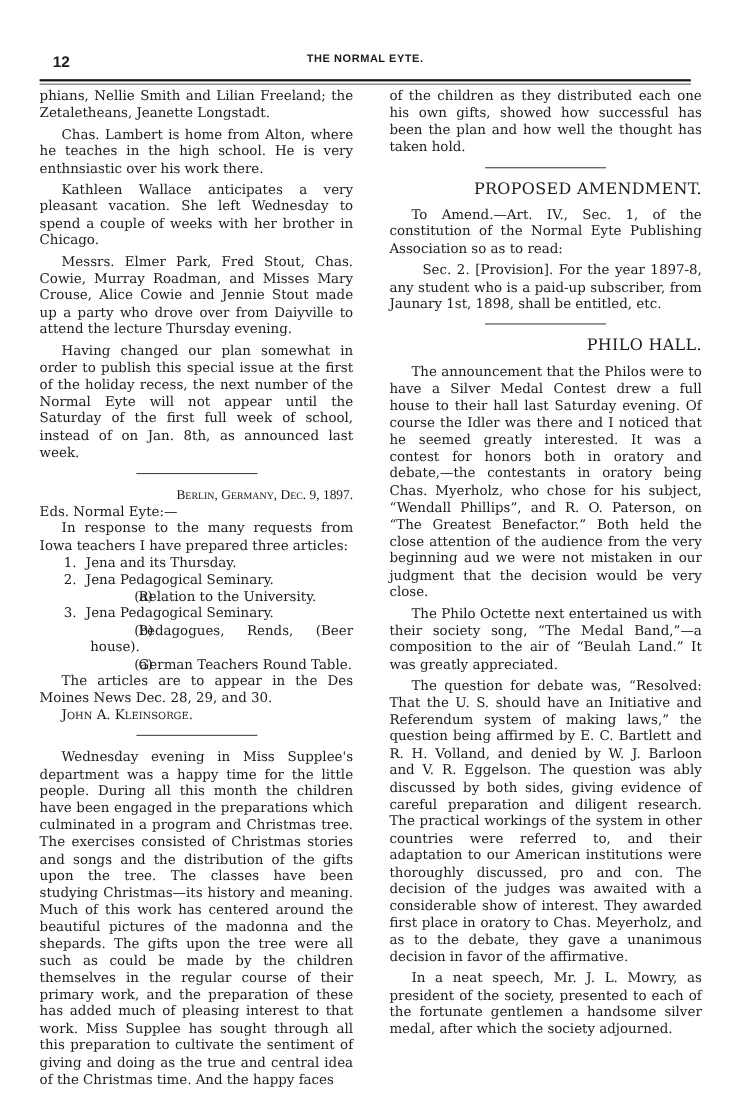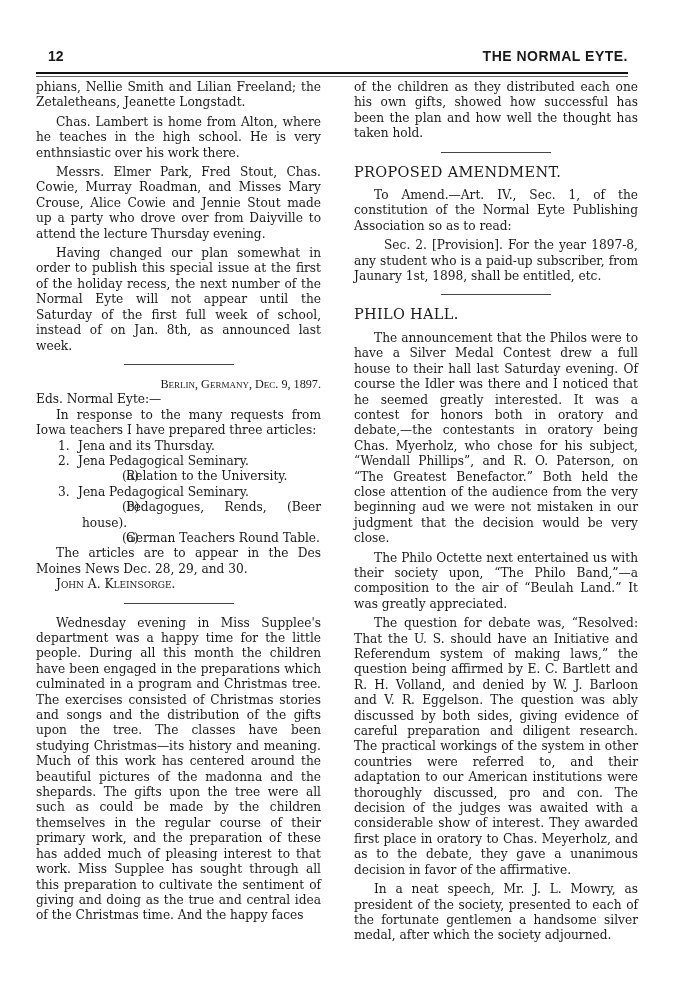--- a/index.html
+++ b/index.html
@@ -1,32 +1,32 @@
 <!DOCTYPE html>
 <html><head>
 <meta charset="utf-8">
 <style>
   html, body { margin: 0; padding: 0; background: #ffffff; }
   body { width: 680px; height: 1000px; position: relative; overflow: hidden;
          font-family: "DejaVu Serif", "Liberation Serif", serif; color: #1a1a1a; }
   .header { position: absolute; left: 36px; top: 48px; width: 592px; height: 24px; }
   .page-num { position: absolute; left: 12px; top: 0; font-family: "Liberation Sans", sans-serif;
               font-weight: bold; font-size: 14px; }
-  .paper-title { position: absolute; left: 0; right: 0; top: 0; text-align: right;
-                 font-family: "Liberation Sans", sans-serif; font-weight: bold; font-size: 14px;
+  .paper-title { position: absolute; left: 0; right: 0; top: 0; text-align: center;
+                 font-family: "Liberation Sans", sans-serif; font-weight: bold; font-size: 10px;
                  letter-spacing: 0.5px; }
   .rule-thick { position: absolute; left: 36px; top: 72px; width: 592px; height: 2px; background: #111; }
   .rule-thin { position: absolute; left: 36px; top: 76px; width: 592px; height: 1px; background: #666; }
   .col { position: absolute; top: 80px; font-size: 12.2px; line-height: 15.4px; text-align: justify; }
   .col-left { left: 36px; width: 285px; }
   .col-right { left: 354px; width: 284px; }
   p { margin: 0 0 4px 0; text-indent: 20px; }
   p.noindent { text-indent: 0; }
   .divider { width: 110px; height: 1px; background: #444; margin: 10px auto 12px auto; }
-  .heading { text-align: left; font-size: 14.5px; letter-spacing: 0.3px; margin: 6px 0 8px 0; }
+  .heading { text-align: right; font-size: 14.5px; letter-spacing: 0.3px; margin: 6px 0 8px 0; }
   .dateline { text-align: right; font-variant: small-caps; margin: 0; font-family: Liberation Serif, serif; }
   .salute { margin: 0; text-indent: 0; }
   .list { margin: 0; padding: 0; list-style: none; }
   .li { padding-left: 22px; text-indent: 0; margin: 0; }
   .li .num { display: inline-block; width: 20px; }
   .sub { padding-left: 46px; margin: 0; }
   .sub .num { display: inline-block; width: 24px; }
   .sub.hang { padding-left: 70px; text-indent: -24px; }
   .signature { text-align: left; font-variant: small-caps; margin: 0 20px 0 0; }
 </style>
@@ -36,20 +36,21 @@
 <div class="header">
   <span class="page-num">12</span>
   <div class="paper-title">THE NORMAL EYTE.</div>
 </div>
 <div class="rule-thick"></div>
 <div class="rule-thin"></div>
 
 <div class="col col-left">
   <p class="noindent">phians, Nellie Smith and Lilian Freeland; the Zetaletheans, Jeanette Longstadt.</p>
   <p>Chas. Lambert is home from Alton, where he teaches in the high school. He is very enthnsiastic over his work there.</p>
+  <p>Kathleen Wallace anticipates a very pleasant vacation. She left Wednesday to spend a couple of weeks with her brother in Chicago.</p>
   <p>Messrs. Elmer Park, Fred Stout, Chas. Cowie, Murray Roadman, and Misses Mary Crouse, Alice Cowie and Jennie Stout made up a party who drove over from Daiyville to attend the lecture Thursday evening.</p>
   <p>Having changed our plan somewhat in order to publish this special issue at the first of the holiday recess, the next number of the Normal Eyte will not appear until the Saturday of the first full week of school, instead of on Jan. 8th, as announced last week.</p>
 
   <div class="divider"></div>
 
   <div>
     <p class="dateline">Berlin, Germany, Dec. 9, 1897.</p>
     <p class="salute">Eds. Normal Eyte:—</p>
     <p style="margin-bottom:0">In response to the many requests from Iowa teachers I have prepared three articles:</p>
     <div class="list">
@@ -75,16 +76,16 @@
   <div class="divider"></div>
 
   <div class="heading">PROPOSED AMENDMENT.</div>
   <p>To Amend.—Art. IV., Sec. 1, of the constitution of the Normal Eyte Publishing Association so as to read:</p>
   <p style="text-indent:30px">Sec. 2. [Provision]. For the year 1897-8, any student who is a paid-up subscriber, from Jaunary 1st, 1898, shall be entitled, etc.</p>
 
   <div class="divider"></div>
 
   <div class="heading">PHILO HALL.</div>
   <p>The announcement that the Philos were to have a Silver Medal Contest drew a full house to their hall last Saturday evening. Of course the Idler was there and I noticed that he seemed greatly interested. It was a contest for honors both in oratory and debate,—the contestants in oratory being Chas. Myerholz, who chose for his subject, “Wendall Phillips”, and R. O. Paterson, on “The Greatest Benefactor.” Both held the close attention of the audience from the very beginning aud we were not mistaken in our judgment that the decision would be very close.</p>
-  <p>The Philo Octette next entertained us with their society upon, “The Philo Band,”—a composition to the air of “Beulah Land.” It was greatly appreciated.</p>
+  <p>The Philo Octette next entertained us with their society song, “The Medal Band,”—a composition to the air of “Beulah Land.” It was greatly appreciated.</p>
   <p>The question for debate was, “Resolved: That the U. S. should have an Initiative and Referendum system of making laws,” the question being affirmed by E. C. Bartlett and R. H. Volland, and denied by W. J. Barloon and V. R. Eggelson. The question was ably discussed by both sides, giving evidence of careful preparation and diligent research. The practical workings of the system in other countries were referred to, and their adaptation to our American institutions were thoroughly discussed, pro and con. The decision of the judges was awaited with a considerable show of interest. They awarded first place in oratory to Chas. Meyerholz, and as to the debate, they gave a unanimous decision in favor of the affirmative.</p>
   <p>In a neat speech, Mr. J. L. Mowry, as president of the society, presented to each of the fortunate gentlemen a handsome silver medal, after which the society adjourned.</p>
 </div>
 
 </body></html>

